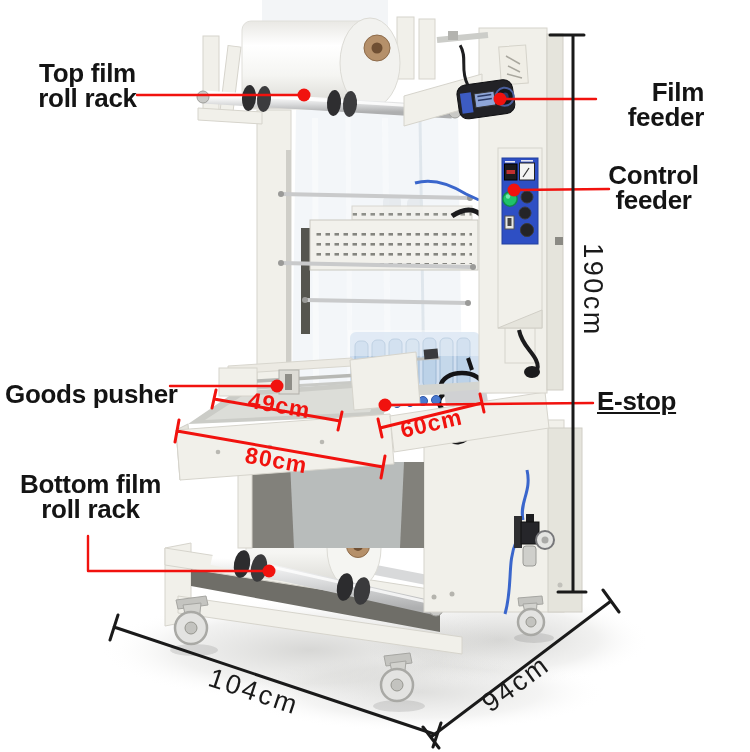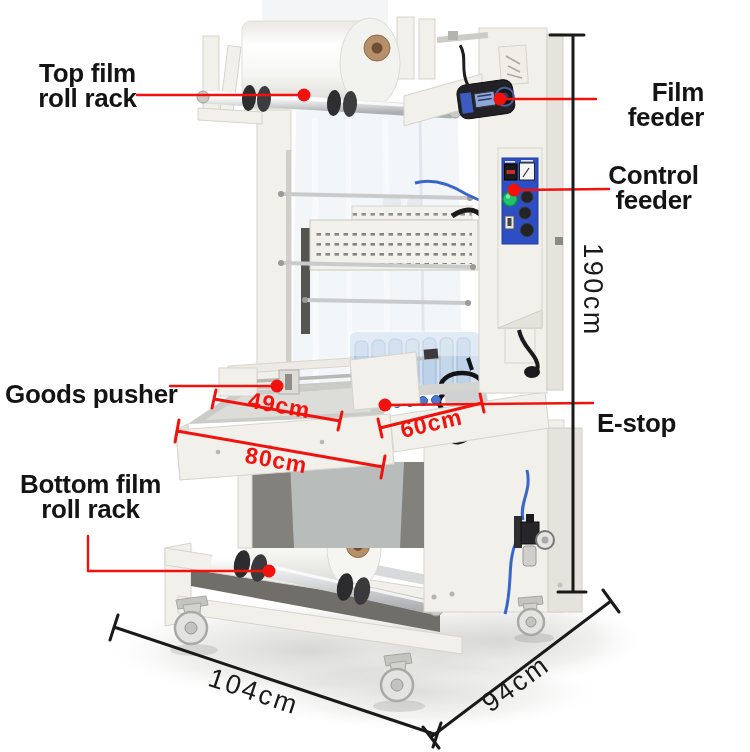--- a/index.html
+++ b/index.html
@@ -311,17 +311,17 @@
   </g>
 </svg>
 
 <div class="part-label" style="left:10px;top:61px;width:155px;">Top film
 roll rack</div>
 <div class="part-label" style="left:579px;top:80px;width:125px;text-align:right;">Film
 feeder</div>
 <div class="part-label" style="left:591px;top:163px;width:125px;">Control
 feeder</div>
 <div class="part-label left-align" style="left:5px;top:366px;width:185px;margin-top:16px;">Goods pusher</div>
-<div class="part-label left-align" style="left:597px;top:411px;width:115px;">E-stop</div>
+<div class="part-label left-align" style="left:597px;top:389px;width:115px;text-decoration:underline;">E-stop</div>
 <div class="part-label" style="left:8px;top:472px;width:165px;">Bottom film
 roll rack</div>
 
 </div>
 
 </body></html>

